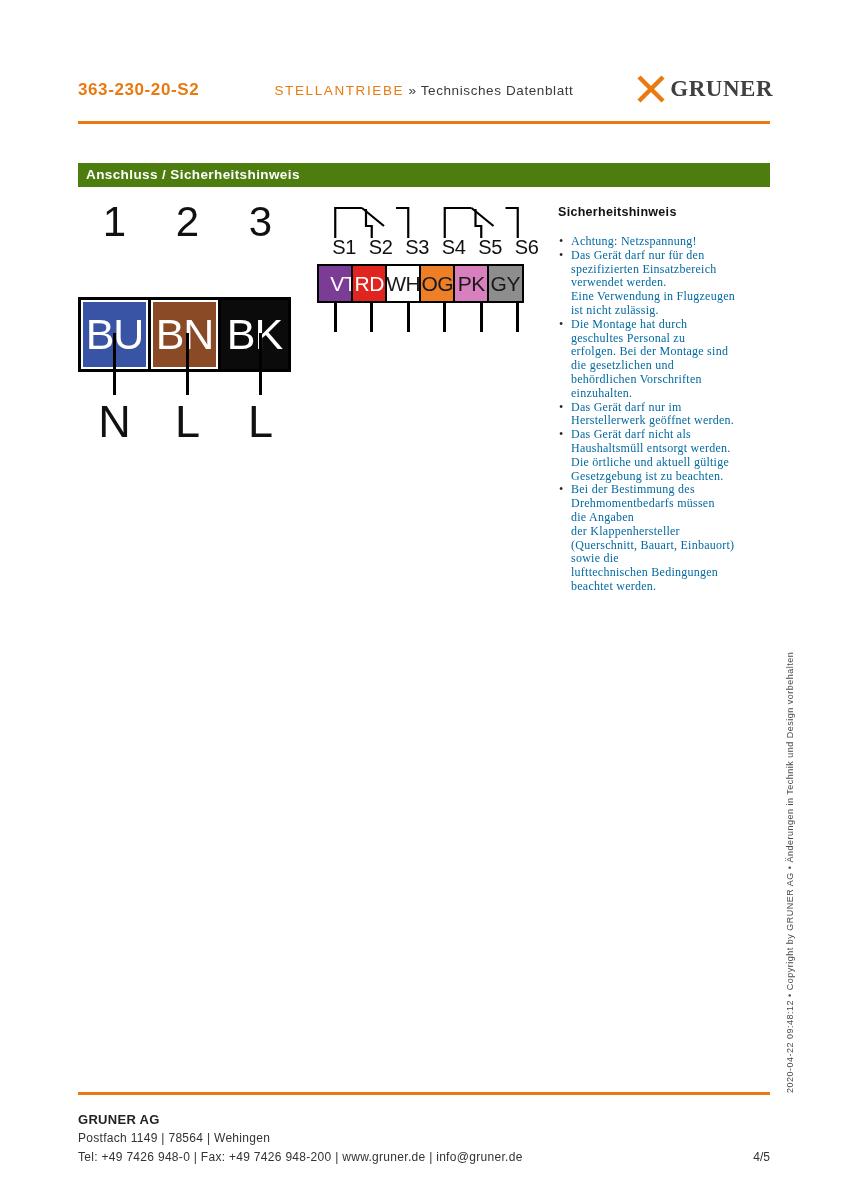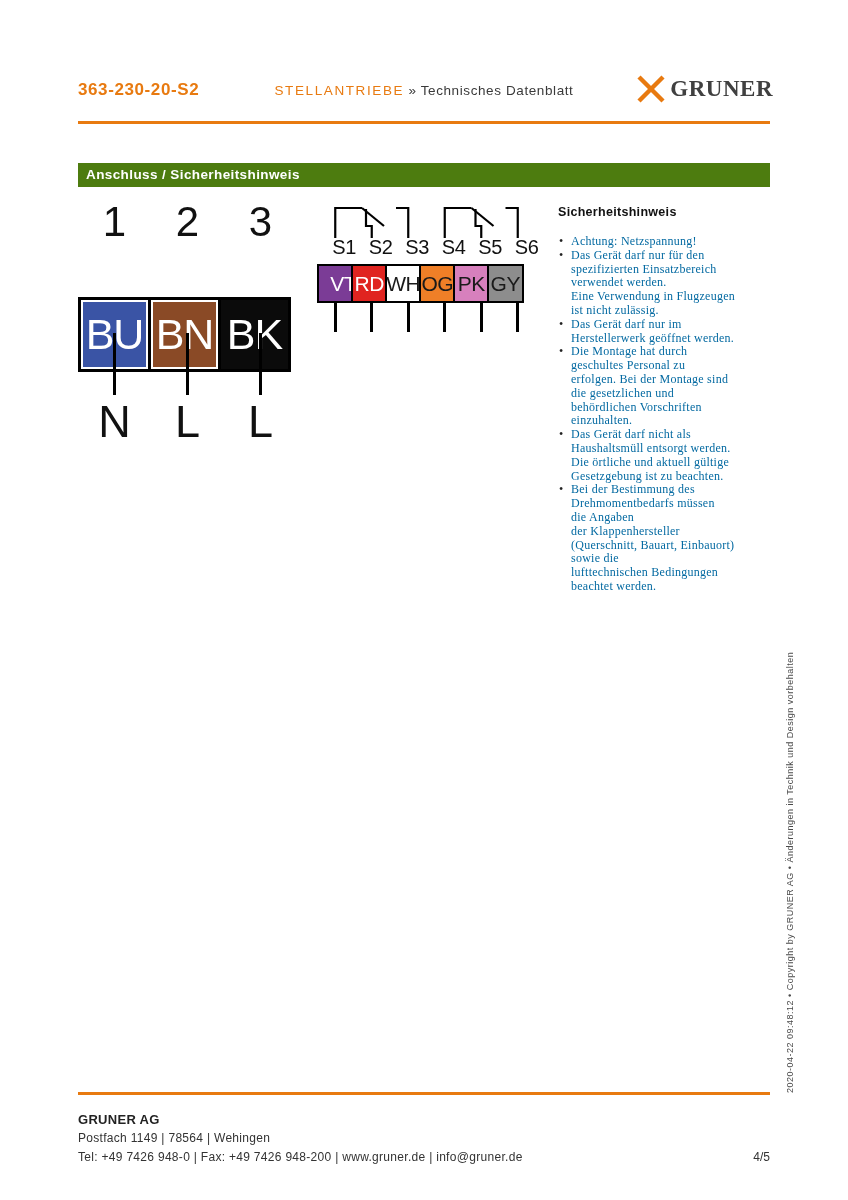--- a/index.html
+++ b/index.html
@@ -198,28 +198,28 @@
 
   <div class="safety">
     <h3>Sicherheitshinweis</h3>
     <ul>
       <li>Achtung: Netzspannung!</li>
       <li>Das Gerät darf nur für den
 spezifizierten Einsatzbereich
 verwendet werden.
 Eine Verwendung in Flugzeugen
 ist nicht zulässig.</li>
-      <li>Das Gerät darf nur im
-Herstellerwerk geöffnet werden.</li>
       <li>Die Montage hat durch
 geschultes Personal zu
 erfolgen. Bei der Montage sind
 die gesetzlichen und
 behördlichen Vorschriften
 einzuhalten.</li>
+      <li>Das Gerät darf nur im
+Herstellerwerk geöffnet werden.</li>
       <li>Das Gerät darf nicht als
 Haushaltsmüll entsorgt werden.
 Die örtliche und aktuell gültige
 Gesetzgebung ist zu beachten.</li>
       <li>Bei der Bestimmung des
 Drehmomentbedarfs müssen
 die Angaben
 der Klappenhersteller
 (Querschnitt, Bauart, Einbauort)
 sowie die

